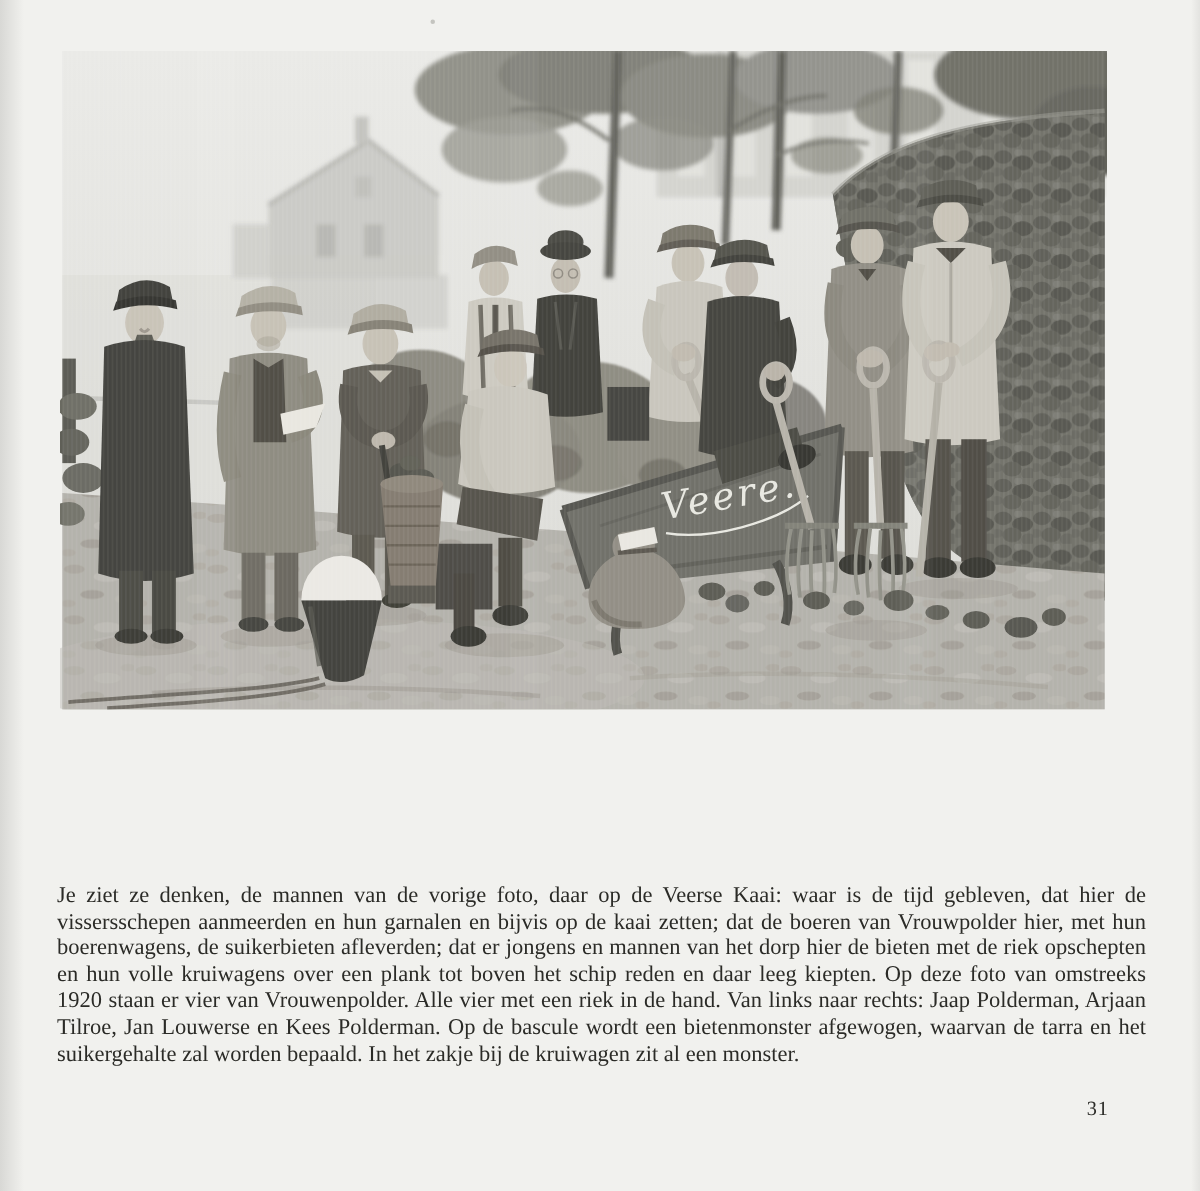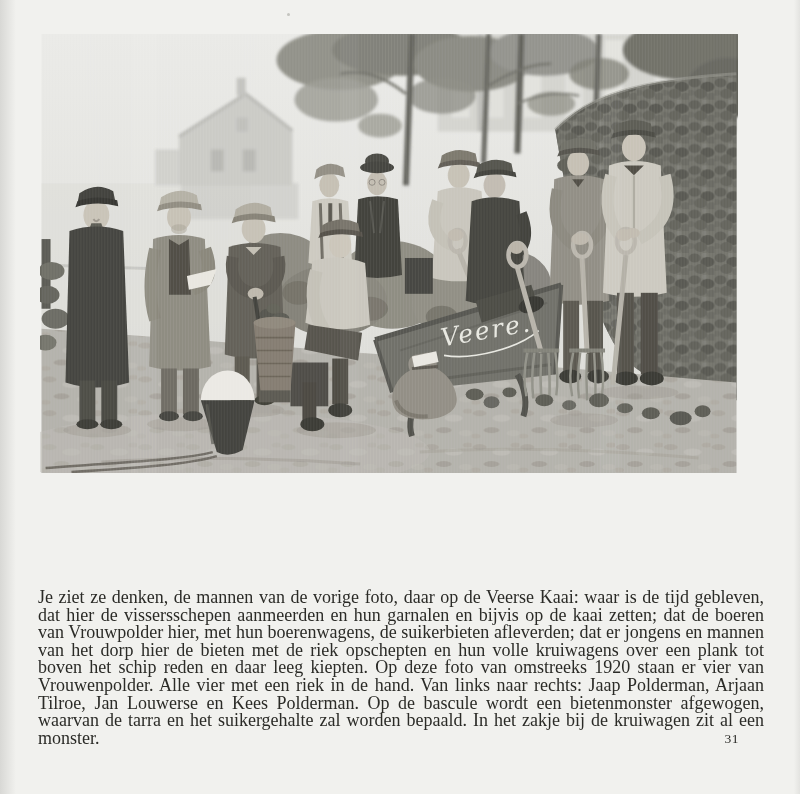--- a/index.html
+++ b/index.html
@@ -8,21 +8,21 @@
     overflow:hidden;font-family:"Liberation Serif",serif;
   }
   .gutter-shadow{position:absolute;left:0;top:0;bottom:0;width:16px;
     background:linear-gradient(90deg,#d8d8d5 0%,rgba(241,241,238,0) 100%);}
   .edge-shadow{position:absolute;right:0;top:0;bottom:0;width:6px;
     background:linear-gradient(270deg,#e3e3e0 0%,rgba(241,241,238,0) 100%);}
   .photo-frame{position:absolute;left:40px;top:34px;width:698px;height:439px;margin:0;}
   .photo-frame svg{display:block;width:100%;height:100%;}
   .caption{
     position:absolute;left:38px;top:589px;width:726px;margin:0;
-    font-size:18px;line-height:17.6px;color:#2b2b27;
+    font-size:15px;line-height:17.6px;color:#2b2b27;
     text-align:justify;text-justify:inter-word;
   }
   .page-number{
     position:absolute;top:731px;right:61px;
     font-size:13.5px;color:#2b2b27;letter-spacing:0.5px;
   }
   .speck{position:absolute;border-radius:50%;background:#c4c4bf;}
   .speck.s1{left:287px;top:13px;width:3px;height:3px;}
   .speck.s2{left:182px;top:35px;width:2px;height:2px;}
   .veere-text{font:italic 25px "DejaVu Serif",serif;fill:#e8e8e1;letter-spacing:2px;}

